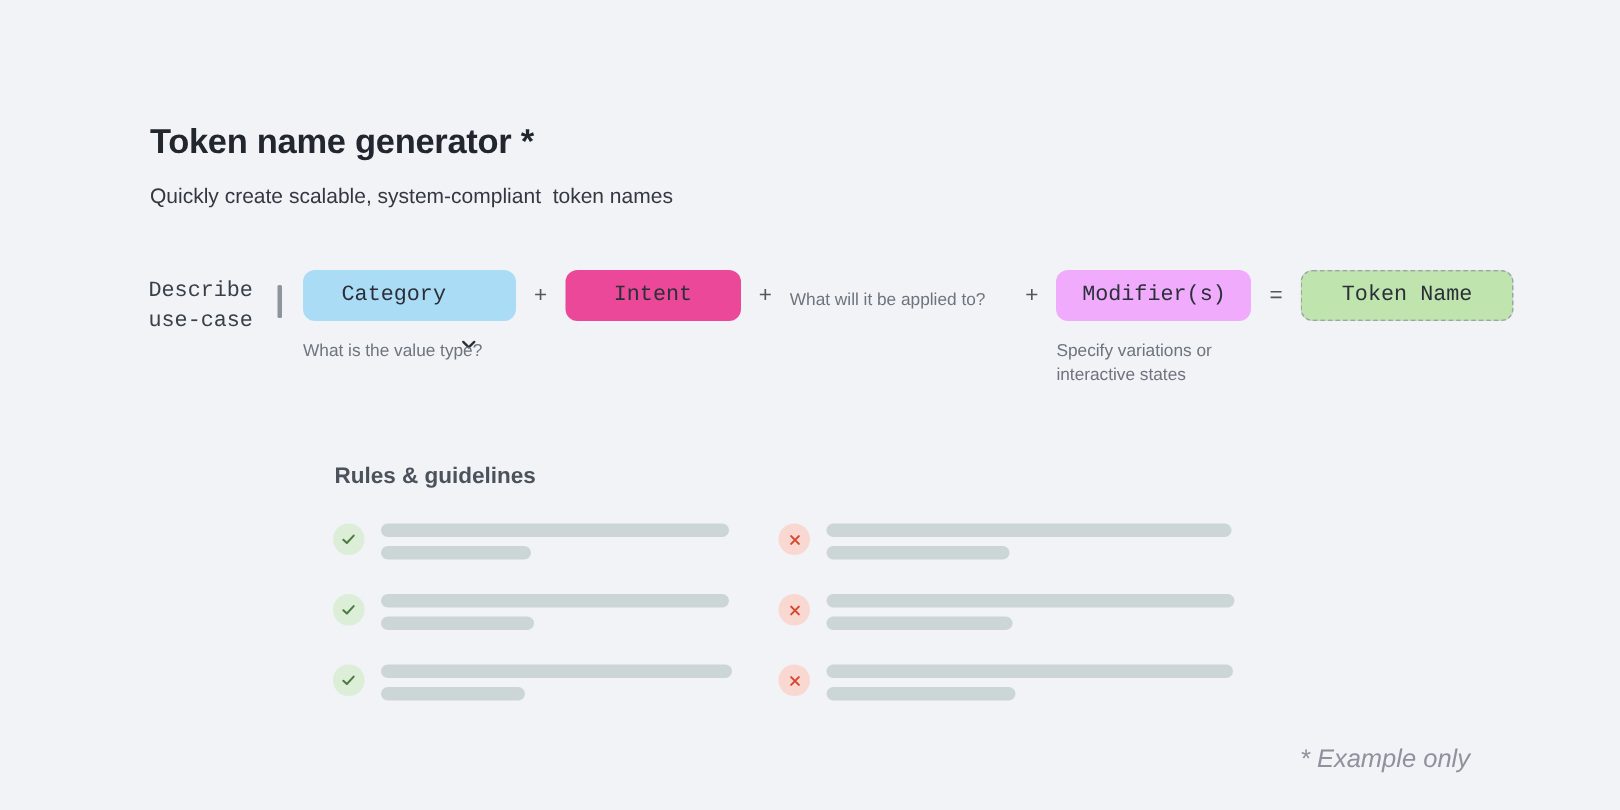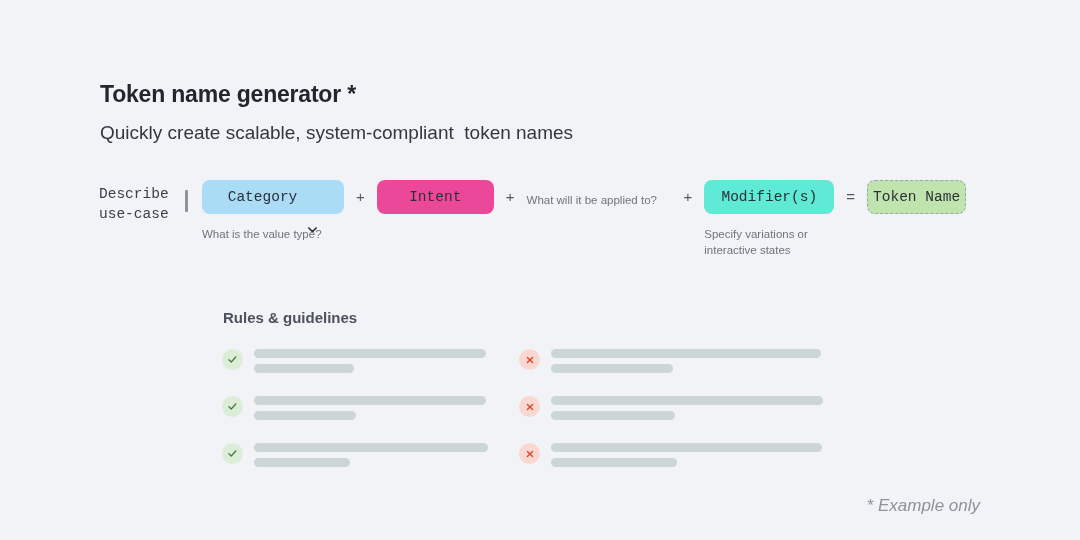--- a/index.html
+++ b/index.html
@@ -29,21 +29,21 @@
   }
   .title {
     font-size: 23px;
     font-weight: bold;
     color: #22262e;
     letter-spacing: -0.2px;
     margin: 0;
     white-space: pre;
   }
   .subtitle {
-    font-size: 19px;
+    font-size: 14px;
     color: #333840;
     margin: 14px 0 0 0;
     white-space: pre;
   }
 
   
   .builder {
     position: absolute;
     left: 99px;
     top: 180px;
@@ -217,31 +217,31 @@
 
     <div class="op">+</div>
 
     <div class="slot">
       <div class="helper" style="width: 145px;">What will it be applied to?</div>
     </div>
 
     <div class="op">+</div>
 
     <div class="slot">
-      <div class="pill" style="background: #5eead4; width: 130px;">
+      <div class="pill" style="background: #f0abfc; width: 130px;">
         <span>Modifier(s)</span>
       </div>
       <div class="helper" style="width: 128px;">Specify variations or
 interactive states</div>
     </div>
 
     <div class="op">=</div>
 
     <div class="slot">
-      <div class="pill dashed" style="background: rgb(192, 228, 174); width: 99px;">
+      <div class="pill dashed" style="background: rgb(192, 228, 174); width: 142px;">
         <span>Token Name</span>
       </div>
     </div>
 
   </div>
 
   <div class="rules-heading">Rules &amp; guidelines</div>
 
   <div class="rules-cols">
 

